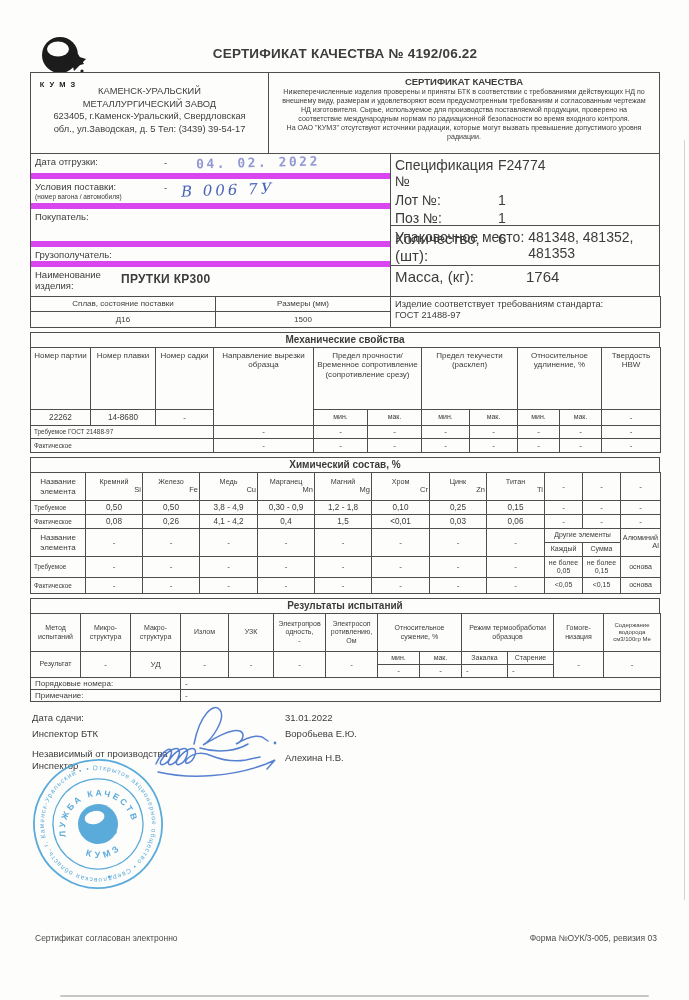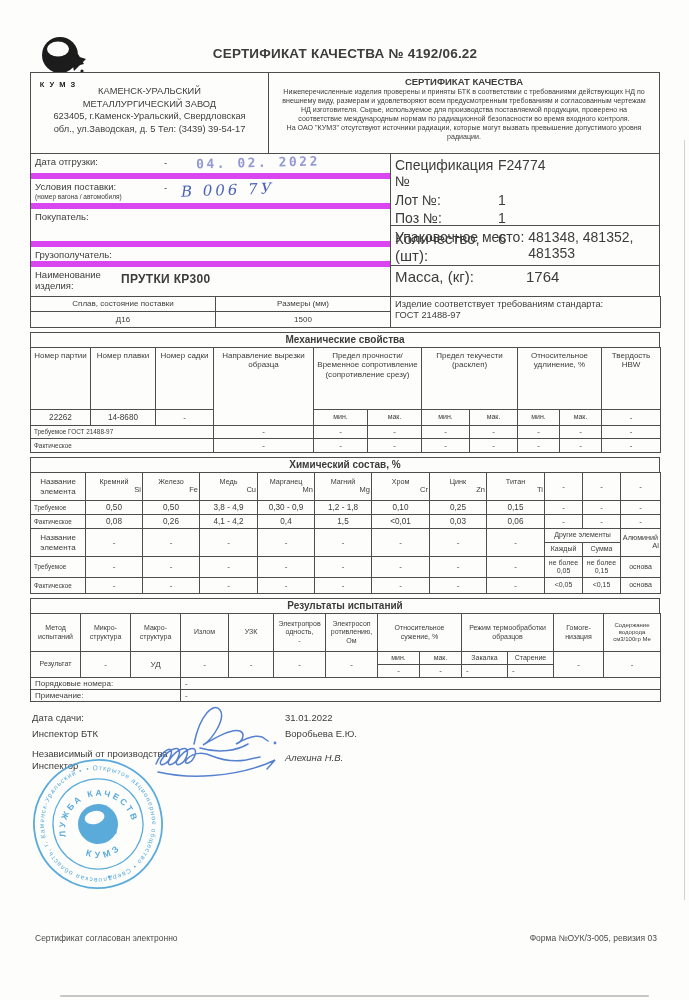--- a/index.html
+++ b/index.html
@@ -62,21 +62,21 @@
   .std-cell { text-align:left !important; vertical-align:top !important; padding:2px 4px !important; font-size:9.3px !important; line-height:13px; }
   .el-name { font-size:7.2px; } .el-sym { font-size:7.5px;text-align:right; }
   .val { font-size:8.2px !important; }
 
   
   .signoff { position:relative; height:80px; font-size:9.5px; }
   .signoff span { position:absolute; white-space:nowrap; }
   .so-date-l { left:2px; top:10px; } .so-date-v { left:255px; top:10px; }
   .so-ctrl-l { left:2px; top:26px; } .so-ctrl-v { left:255px; top:26px; }
   .so-insp-l1 { left:2px; top:46px;text-align:center; } .so-insp-l2 { left:2px; top:58px; }
-  .so-insp-v { left:255px; top:50px;font-style:italic; }
+  .so-insp-v { left:255px; top:50px; }
   .sig { position:absolute; }
   .sig1 { left:150px; top:-4px; }
   .sig2 { left:118px; top:26px; }
 
   .stamp { position:absolute; left:20px; top:746px; width:156px; height:156px; opacity:.88; }
 
   .footer { position:absolute; top:933px; left:35px; right:32px; display:flex; justify-content:space-between; font-size:8.5px; color:#4a4a4a; }
 
   .edge-bottom { position:absolute; left:60px; right:40px; bottom:3px; height:2px; background:#9a9a98; opacity:.55; border-radius:2px; }
   .edge-right { position:absolute; right:4px; top:140px; bottom:100px; width:1px; background:#b5b5b2; opacity:.6; }

